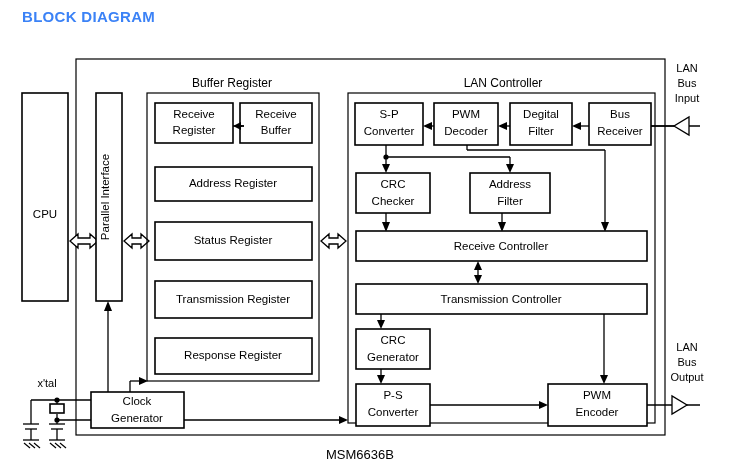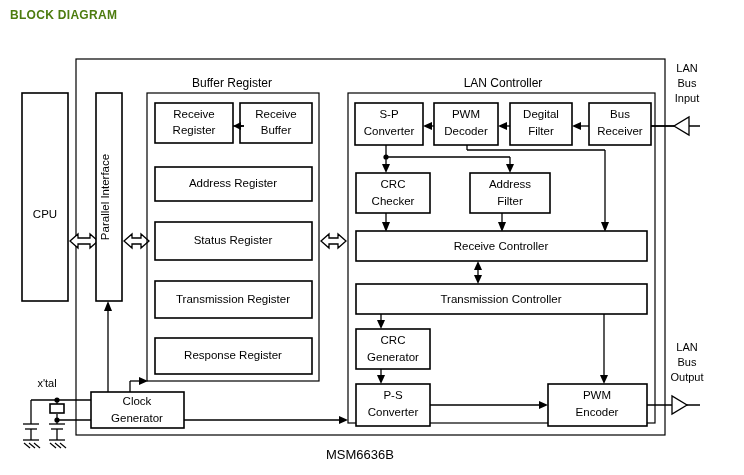--- a/index.html
+++ b/index.html
@@ -13,26 +13,26 @@
   }
   #page {
     position: relative;
     width: 744px;
     height: 475px;
     background: #ffffff;
     overflow: hidden;
   }
   #page-title {
     position: absolute;
-    left: 10px;
+    left: 22px;
     top: 8px;
-    font-size: 12px;
+    font-size: 15px;
     font-weight: bold;
     letter-spacing: 0.3px;
-    color: #4d7c0f;
+    color: #3b82f6;
   }
   svg.diagram {
     position: absolute;
     left: 0;
     top: 0;
     width: 744px;
     height: 475px;
   }
   .bx {
     fill: #ffffff;

